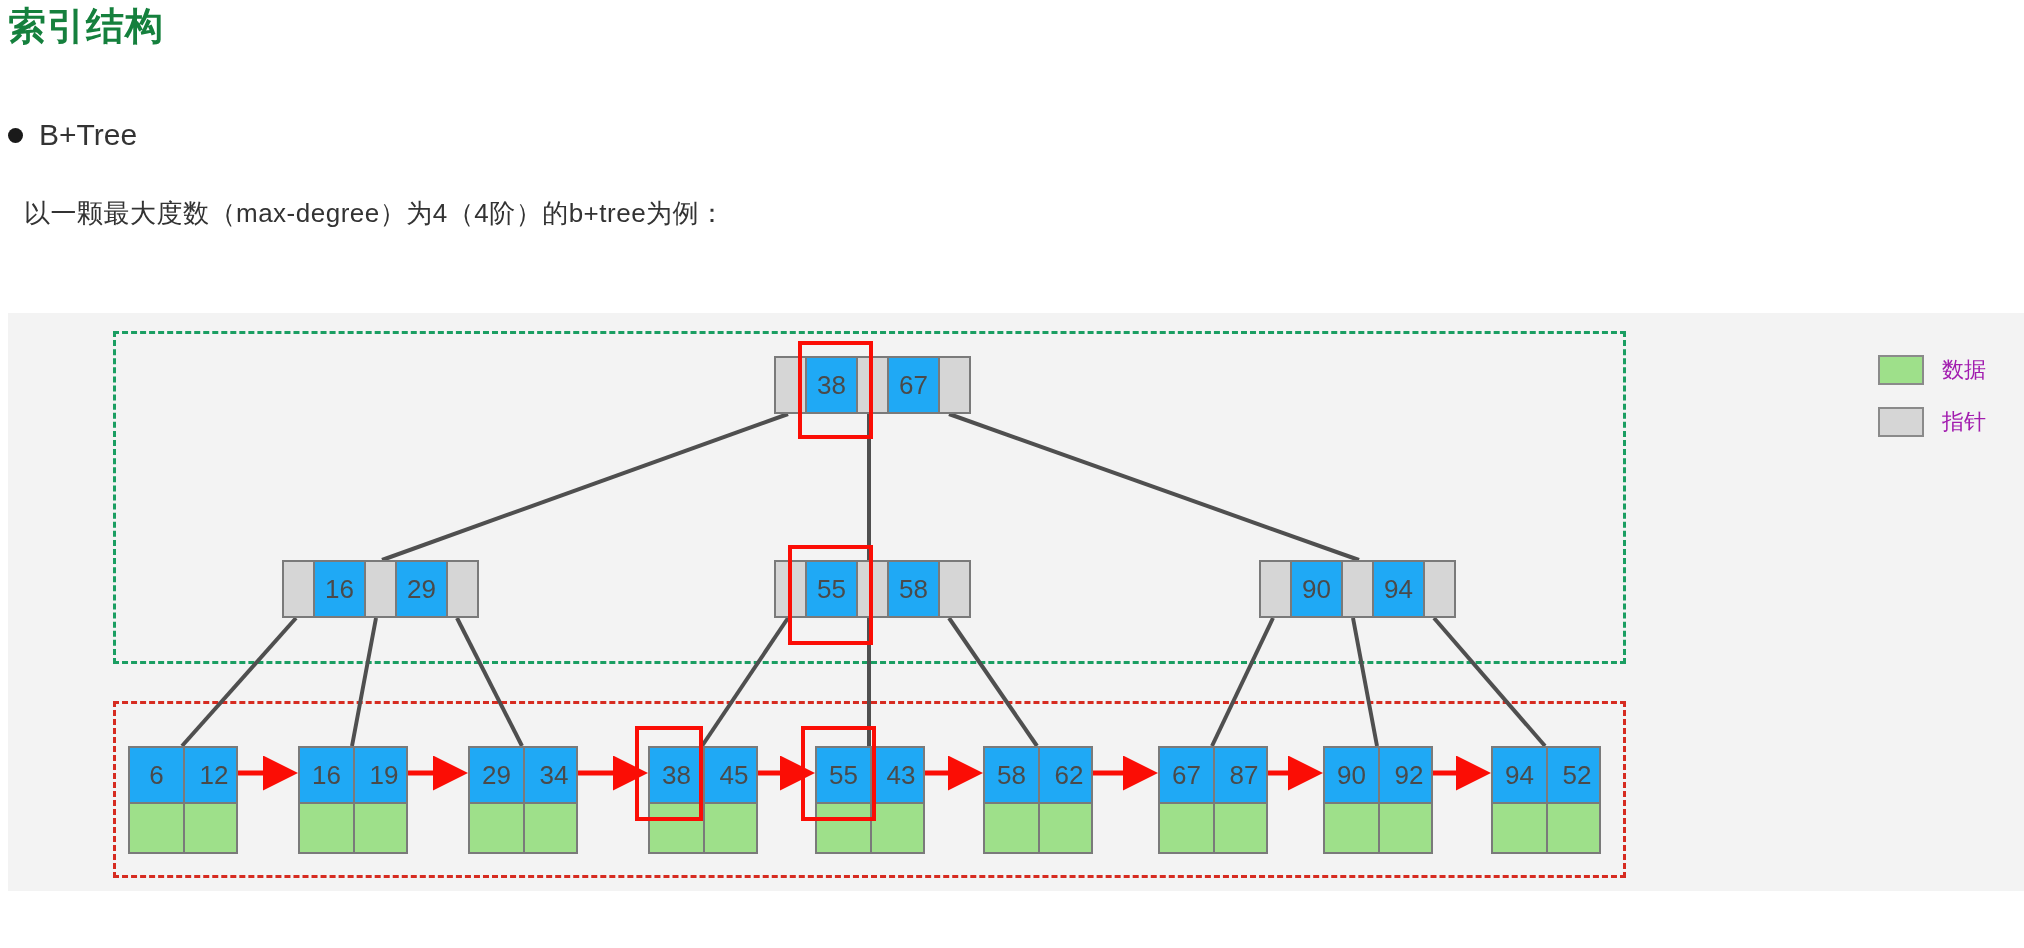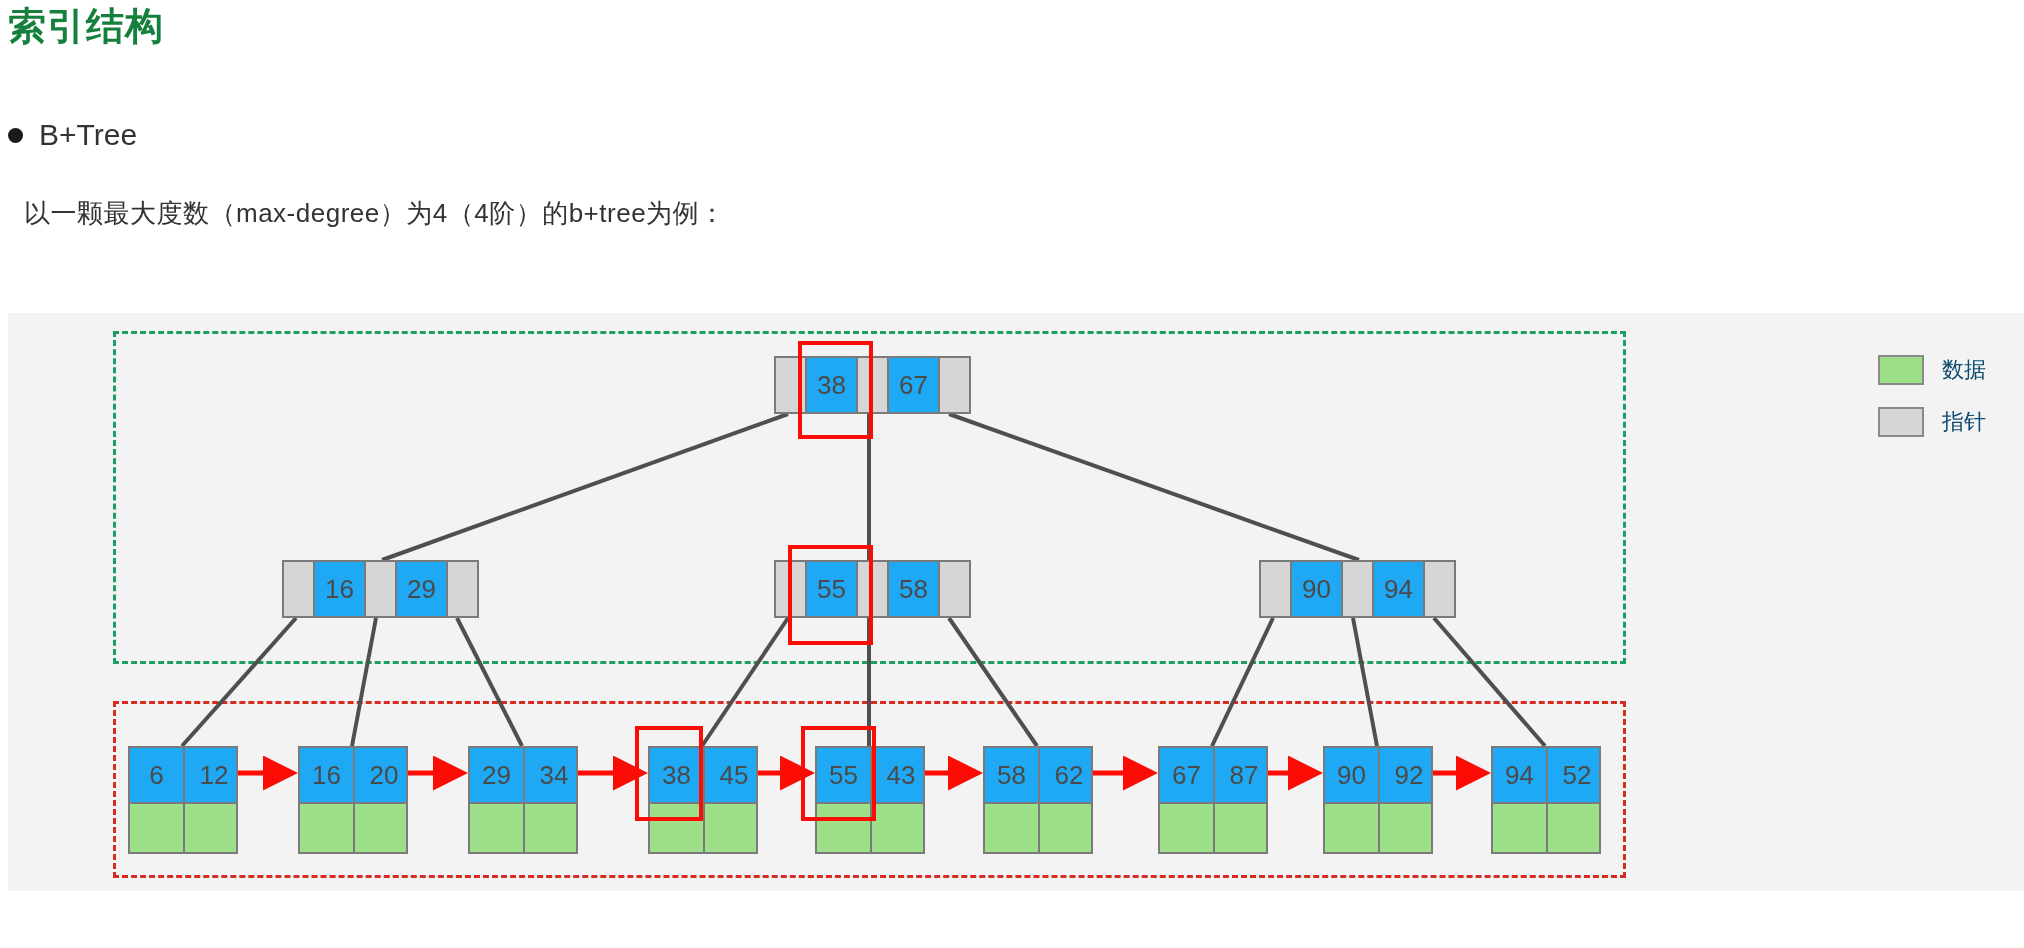--- a/index.html
+++ b/index.html
@@ -177,21 +177,21 @@
   .legend-swatch {
     width: 46px;
     height: 30px;
     box-sizing: border-box;
     border: 2px solid #8a8a8a;
   }
   .legend-swatch.data { background: #9ee08a; }
   .legend-swatch.ptr  { background: #d6d6d6; }
   .legend-text {
     font-size: 22px;
-    color: #0c4a6e;
+    color: #a21caf;
   }
 </style>
 </head>
 <body>
 
 <div id="article">
   <div class="page-title">索引结构</div>
 
   <div class="bullet-row">
     <span class="bullet-dot"></span>
@@ -284,21 +284,21 @@
     </div>
     <div class="row row-data">
       <span class="cell"></span>
       <span class="cell"></span>
     </div>
   </div>
 
   <div class="leaf" style="left:290px; top:433px;">
     <div class="row row-keys">
       <span class="cell">16</span>
-      <span class="cell">20</span>
+      <span class="cell">19</span>
     </div>
     <div class="row row-data">
       <span class="cell"></span>
       <span class="cell"></span>
     </div>
   </div>
 
   <div class="leaf" style="left:460px; top:433px;">
     <div class="row row-keys">
       <span class="cell">29</span>

